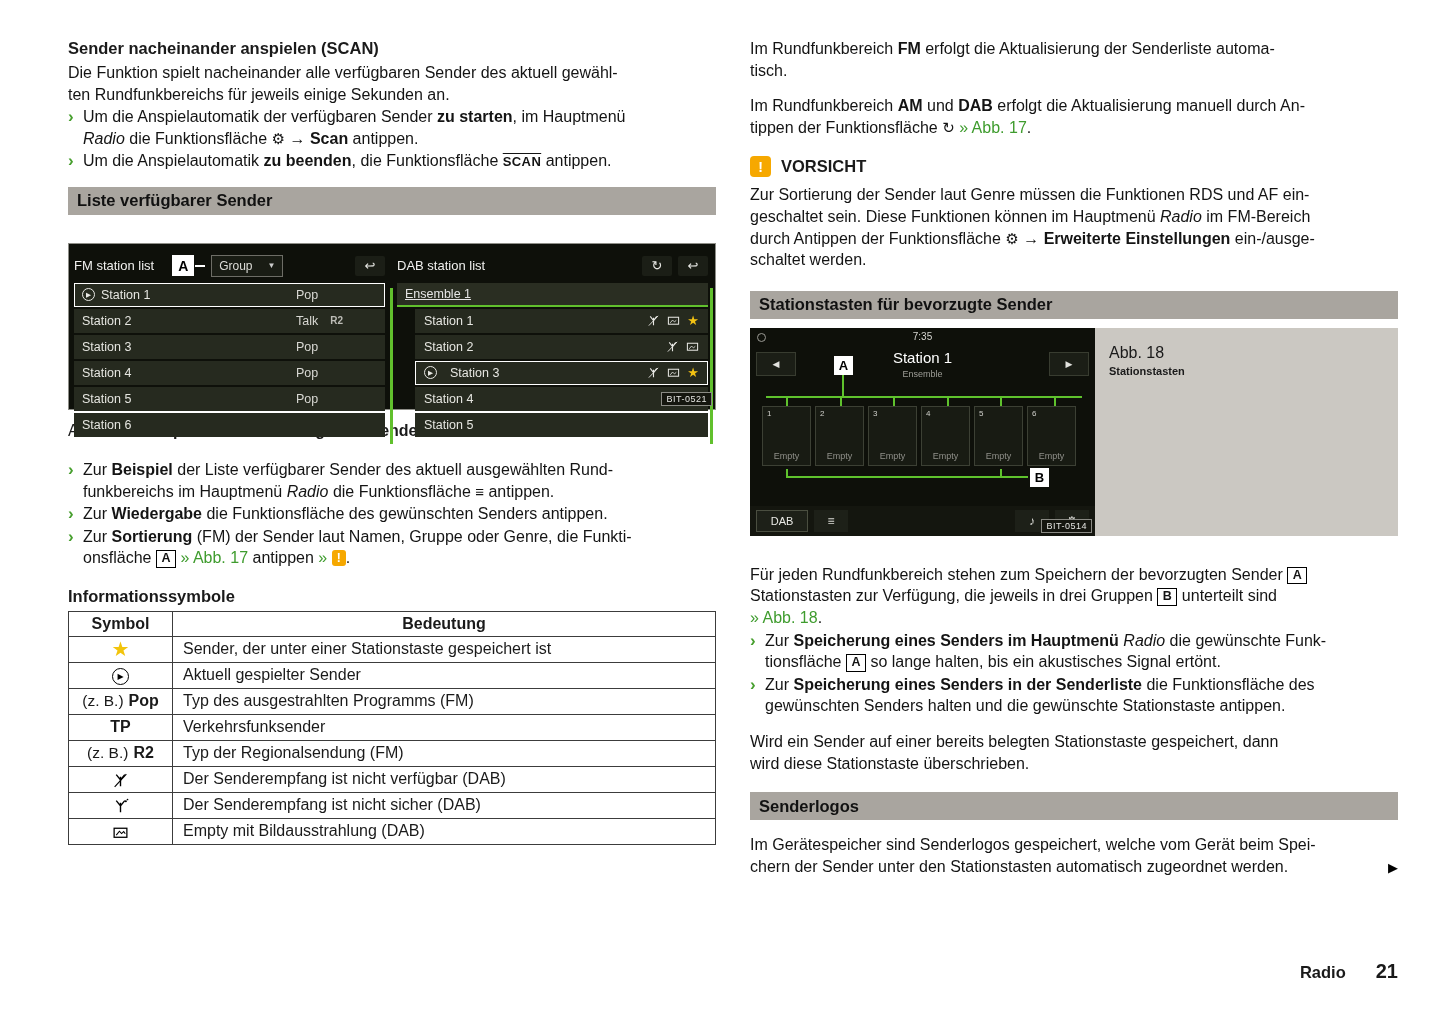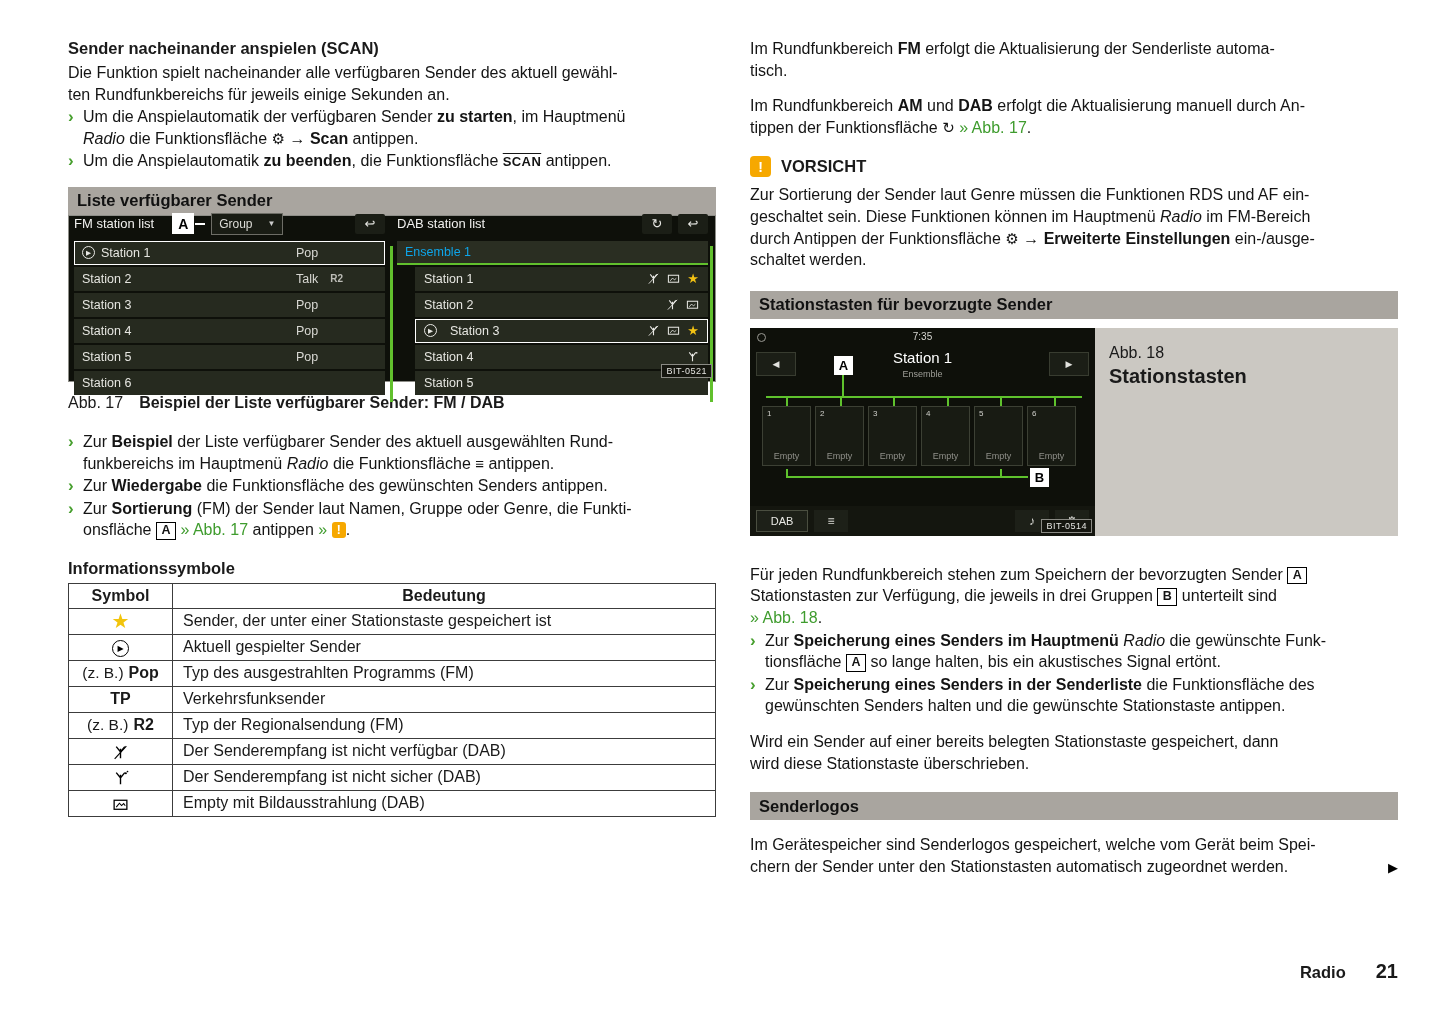--- a/index.html
+++ b/index.html
@@ -19,38 +19,38 @@
 
   .grn { color:#3f9c2e; }
   .keybox { display:inline-block; border:1.3px solid #000; padding:0 4.5px; font-weight:bold; font-size:12.5px; line-height:15.5px; vertical-align:1px; }
   .warnmini { display:inline-block; background:#f6a800; color:#fff; font-weight:bold; font-size:12px; line-height:16px; padding:0 5px; border-radius:3px; vertical-align:1px; }
   .scanic { font-weight:bold; font-size:13px; text-decoration:overline; letter-spacing:0.4px; }
   .ig { font-size:15px; }
 
   .secbar { background:#a9a59f; height:28px; display:flex; align-items:center; padding-left:9px; font-weight:bold; font-size:16.5px; color:#111; margin-top:14px; }
 
   
-  .fig17 { position:relative; margin-top:0; width:648px; height:167px; background:#0e100a; border:1px solid #8e8e88; display:flex; gap:12px; padding:10px 7px 0 5px;align-items:center; }
+  .fig17 { position:relative; margin-top:28px; width:648px; height:167px; background:#0e100a; border:1px solid #8e8e88; display:flex; gap:12px; padding:10px 7px 0 5px; }
   .panel { position:relative; flex:1; }
   .phead { display:flex; align-items:center; height:24px; margin-bottom:5px; gap:6px; }
   .ptitle { color:#f0f0ee; font-size:13px; white-space:nowrap; }
   .callout { background:#fff; color:#000; font-weight:bold; width:22px; height:21px; display:flex; align-items:center; justify-content:center; font-size:14px; flex:none; }
   .callout.ml { margin-left:12px; }
   .conn { width:10px; height:2px; background:#fff; flex:none; margin-left:-5px; }
   .dd { display:flex; align-items:center; gap:15px; border:1px solid #6d6d66; background:#191c14; color:#ddddd8; font-size:12px; padding:0 7px; height:22px; }
   .ddarr { font-size:8px; color:#ccc; }
   .spacer { flex:1; }
   .iconbtn { color:#e6e6e2; font-size:13px; width:30px; height:20px; display:flex; align-items:center; justify-content:center; background:#1b1e16; border-radius:2px; flex:none; }
   .rows { display:flex; flex-direction:column; gap:2px; }
   .srow { position:relative; height:24px; background:#262a1f; display:flex; align-items:center; padding:0 8px; color:#e6e6e1; font-size:12.5px; }
   .srow.sel { outline:1.5px solid #fff; outline-offset:-1.5px; }
   .genre { position:absolute; left:222px; color:#d8d8d3; }
   .r2tag { position:absolute; right:42px; font-size:10px; font-weight:bold; color:#bcbcb6; }
   .playic { width:13px; height:13px; border:1px solid #e9e9e5; border-radius:50%; display:flex; align-items:center; justify-content:center; font-size:6.5px; color:#e9e9e5; margin-right:6px; flex:none; }
-  .ens { height:24px; background:#2a2e22; border-bottom:2px solid #61c02d; display:flex; align-items:center; padding:0 8px; color:#0ea5e9; font-size:12.5px; margin-bottom:2px; }
+  .ens { height:24px; background:#2a2e22; border-bottom:2px solid #61c02d; display:flex; align-items:center; padding:0 8px; color:#e5e5e5; font-size:12.5px; margin-bottom:2px;text-decoration:underline; }
   .drow { margin-left:18px; display:flex; align-items:center; gap:7px; height:24px; background:#262a1f; padding:0 9px; color:#e6e6e1; font-size:12.5px; }
   .drow .dname { flex:1; }
   .mini { width:13px; height:13px; color:#e8e8e4; flex:none; }
   .starg { color:#f3c213; font-size:13px; line-height:1; flex:none; }
   .vscroll { position:absolute; top:34px; width:3px; height:156px; background:#61c02d; }
   .vs-fm { right:-8px; } .vs-dab { right:-5px; }
   .bittag { position:absolute; right:3px; bottom:3px; background:#15160f; border:1px solid #8a8a84; color:#e4e4e0; font-size:9px; padding:1px 4px; letter-spacing:.5px; z-index:5; }
 
   .figcap { margin-top:12px; font-size:16px; }
   .figcap .num { margin-right:16px; }
@@ -73,21 +73,21 @@
   .cautrow { display:flex; align-items:center; gap:10px; margin-top:18px; }
   .cauticon { width:21px; height:21px; border-radius:4px; background:#f6a800; color:#fff; font-weight:bold; font-size:14px; display:flex; align-items:center; justify-content:center; flex:none; }
   .cauttitle { font-weight:bold; font-size:16.5px; }
   .cautbody { margin-top:7px; }
 
   
   .figrow18 { margin-top:9px; display:flex; width:648px; height:208px; }
   .shot18 { position:relative; width:345px; height:208px; background:#0e100a; flex:none; }
   .cap18 { flex:1; background:#cbc8c2; padding:16px 0 0 14px; }
   .cap18 .num { font-size:16px; }
-  .cap18 .txt { font-size:20px; font-weight:bold; margin-top:3px; }
+  .cap18 .txt { font-size:11px; font-weight:bold; margin-top:3px; }
   .sdot { position:absolute; top:5px; left:7px; width:9px; height:9px; border:1px solid #9a9a94; border-radius:50%; }
   .stime { position:absolute; top:3px; left:0; right:0; text-align:center; font-size:10px; color:#d6d6d1; }
   .abtn { position:absolute; top:24px; width:40px; height:24px; background:#1b1e16; border:1px solid #383c30; color:#e2e2de; font-size:9px; display:flex; align-items:center; justify-content:center; }
   .abtn.l { left:6px; } .abtn.r { right:6px; }
   .stname { position:absolute; top:21px; left:0; right:0; text-align:center; color:#ffffff; font-size:15px; }
   .stens  { position:absolute; top:41px; left:0; right:0; text-align:center; color:#9d9d97; font-size:9px; }
   .cbox { position:absolute; width:19px; height:19px; background:#fff; color:#000; font-weight:bold; font-size:13px; display:flex; align-items:center; justify-content:center; z-index:4; }
   .ca { top:28px; left:84px; } .cb { top:140px; left:280px; }
   .gl { position:absolute; background:#5fc22d; z-index:2; }
   .prow { position:absolute; top:78px; left:12px; display:flex; gap:4px; }

